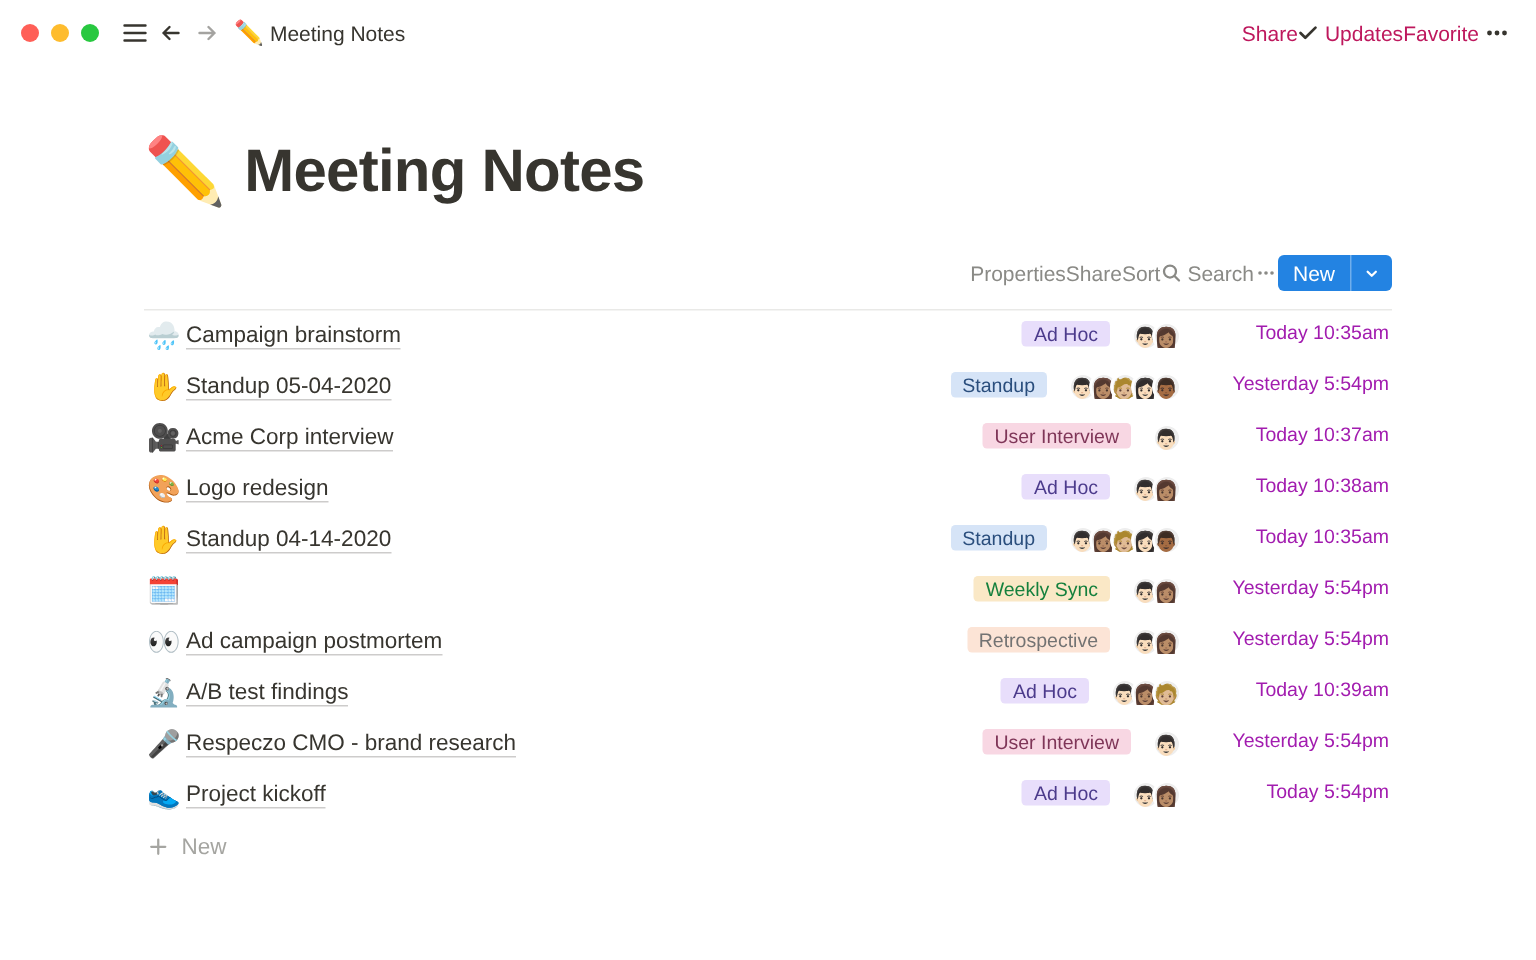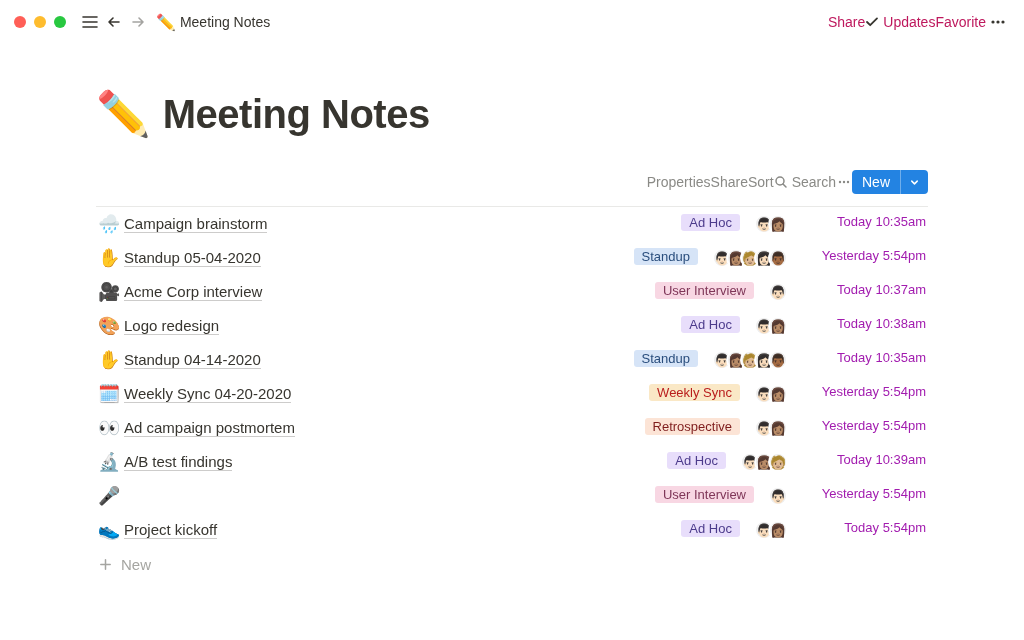--- a/index.html
+++ b/index.html
@@ -214,37 +214,36 @@
               <div class="avatar">👩🏽</div>
               <div class="avatar">🧑🏼</div>
               <div class="avatar">👩🏻</div>
               <div class="avatar">👨🏾</div>
             </div>
             <span class="date">Today 10:35am</span>
           </div>
         </div>
         <div class="row">
           <span class="emoji">🗓️</span>
-          <span class="title">Weekly Sync 04-20-2020</span>
-          <span class="mid"></span>
-          <div class="right">
-            <span class="tag" style="background: rgb(250, 232, 198); color: #b91c1c;">Weekly Sync</span>
+          <span class="mid"></span>
+          <div class="right">
+            <span class="tag" style="background: rgb(250, 232, 198); color: #15803d;">Weekly Sync</span>
             <div class="avatars">
               <div class="avatar">👨🏻</div>
               <div class="avatar">👩🏽</div>
             </div>
             <span class="date">Yesterday 5:54pm</span>
           </div>
         </div>
         <div class="row">
           <span class="emoji">👀</span>
           <span class="title">Ad campaign postmortem</span>
           <span class="mid"></span>
           <div class="right">
-            <span class="tag" style="background: rgb(252, 228, 214); color: #7f1d1d;">Retrospective</span>
+            <span class="tag" style="background: rgb(252, 228, 214); color: #737373;">Retrospective</span>
             <div class="avatars">
               <div class="avatar">👨🏻</div>
               <div class="avatar">👩🏽</div>
             </div>
             <span class="date">Yesterday 5:54pm</span>
           </div>
         </div>
         <div class="row">
           <span class="emoji">🔬</span>
           <span class="title">A/B test findings</span>
@@ -254,20 +253,21 @@
             <div class="avatars">
               <div class="avatar">👨🏻</div>
               <div class="avatar">👩🏽</div>
               <div class="avatar">🧑🏼</div>
             </div>
             <span class="date">Today 10:39am</span>
           </div>
         </div>
         <div class="row">
           <span class="emoji">🎤</span>
+          <span class="title">Respeczo CMO - brand research</span>
           <span class="mid"></span>
           <div class="right">
             <span class="tag" style="background: rgb(248, 215, 227); color: rgb(127, 54, 88);">User Interview</span>
             <div class="avatars">
               <div class="avatar">👨🏻</div>
             </div>
             <span class="date">Yesterday 5:54pm</span>
           </div>
         </div>
         <div class="row">

